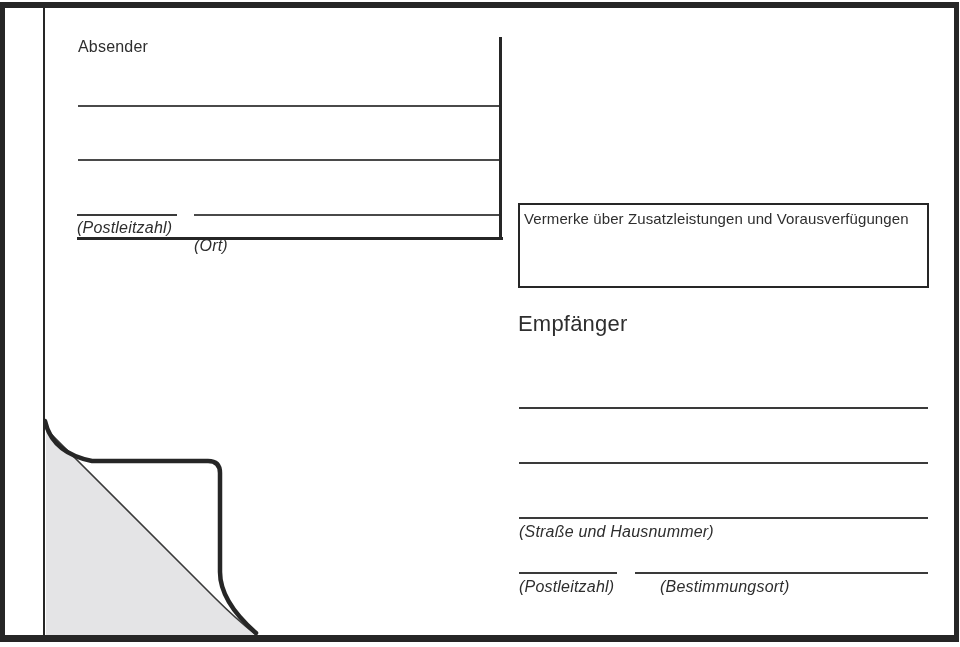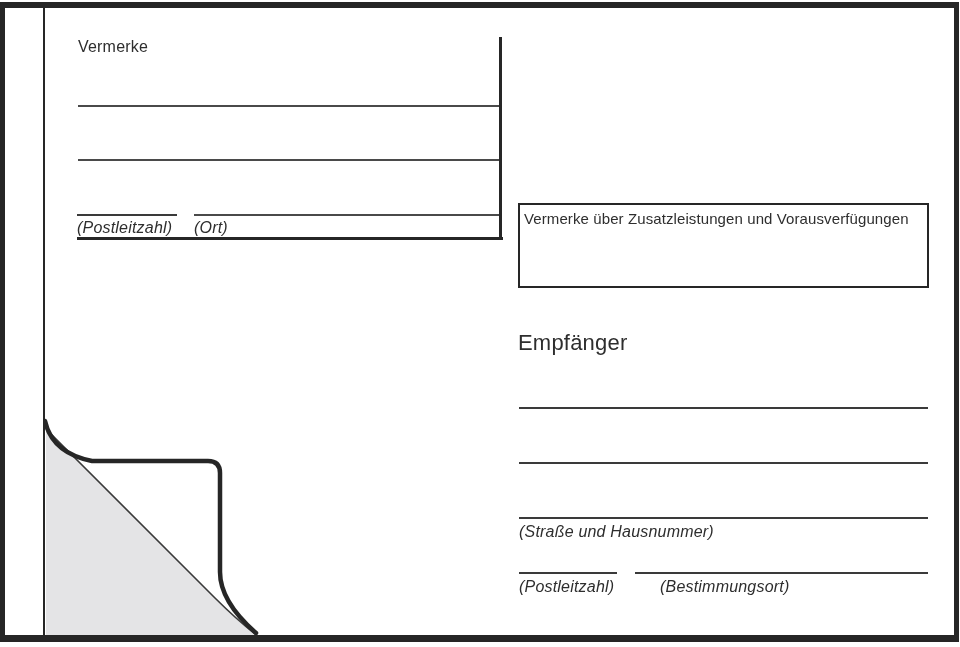--- a/index.html
+++ b/index.html
@@ -71,45 +71,45 @@
 
   
   .fold-fill   { fill: var(--fold-fill, #e4e4e6); stroke: none; }
   .fold-thin   { fill: none; stroke: var(--rule-medium, #3a3a3a); stroke-width: 1.6; }
   .fold-thick  { fill: none; stroke: var(--border, #1f1f1f); stroke-width: 4.5; stroke-linecap: round; stroke-linejoin: round; }
 </style>
 </head>
 <body>
 
 <div>
-  <div class="abs lbl" style="left:78px; top:39px;">Vermerke</div>
+  <div class="abs lbl" style="left:78px; top:39px;">Absender</div>
 
   <div class="abs rule" style="left:78px; top:105px; width:422px;"></div>
 
   <div class="abs rule" style="left:78px; top:159px; width:422px;"></div>
 
   <div class="abs rule-med" style="left:77px; top:214px; width:100px;"></div>
 
   <div class="abs rule" style="left:194px; top:214px; width:308px;"></div>
 
   <div class="abs lbl lbl-small" style="left:77px; top:220px;">(Postleitzahl)</div>
 
-  <div class="abs lbl lbl-small" style="left:194px; top:220px;">(Ort)</div>
+  <div class="abs lbl lbl-small" style="left:194px; top:238px;">(Ort)</div>
 
   <div class="abs rule-thick" style="left:77px; top:237px; width:426px;"></div>
 
   <div class="abs vline" style="left:499px; top:37px; width:2.5px; height:203px;"></div>
 </div>
 
 <div class="abs remarks-box" style="left:518px; top:203px; width:411px; height:85px;">
   <span>Vermerke über Zusatzleistungen und Vorausverfügungen</span>
 </div>
 
 <div>
-  <div class="abs lbl heading" style="left:518px; top:331px;text-align:right;">Empfänger</div>
+  <div class="abs lbl heading" style="left:518px; top:312px;text-align:right;">Empfänger</div>
 
   <div class="abs rule-med" style="left:519px; top:407px; width:409px;"></div>
 
   <div class="abs rule-med" style="left:519px; top:462px; width:409px;"></div>
 
   <div class="abs rule-med" style="left:519px; top:517px; width:409px;"></div>
 
   <div class="abs lbl lbl-small" style="left:519px; top:524px;">(Straße und Hausnummer)</div>
 
   <div class="abs rule-med" style="left:519px; top:572px; width:98px;"></div>

